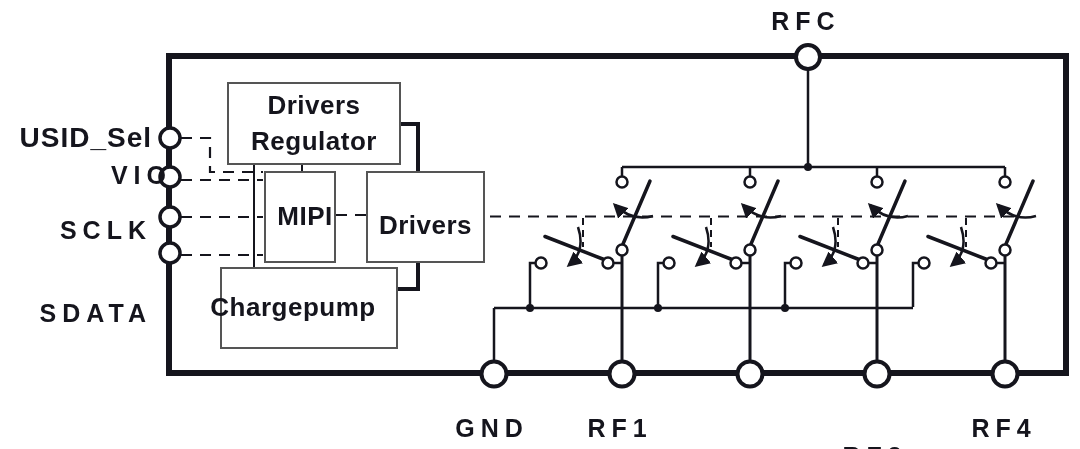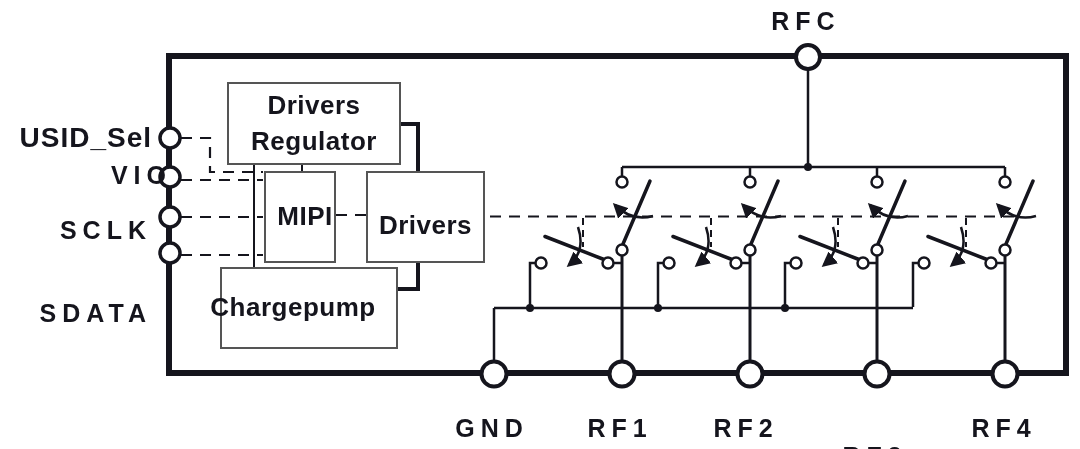--- a/index.html
+++ b/index.html
@@ -138,21 +138,20 @@
 
   <div class="lbl tight right" style="left:0;top:138px;width:152px;">USID_Sel</div>
   <div class="lbl right" style="left:0;top:176px;width:152px;margin-left:20px;">VIO</div>
   <div class="lbl right" style="left:0;top:231px;width:152px;">SCLK</div>
   <div class="lbl right" style="left:0;top:282px;width:152px;margin-top:32px;">SDATA</div>
 
   <div class="lbl center" style="left:746px;top:22px;width:120px;">RFC</div>
 
   <div class="lbl center" style="left:427px;top:429px;width:130px;">GND</div>
   <div class="lbl center" style="left:555px;top:429px;width:130px;">RF1</div>
-  <div class="lbl center" style="left:681px;top:429px;width:130px;">RF2</div>
   <div class="lbl center" style="left:810px;top:429px;width:130px;margin-top:28px;">RF3</div>
   <div class="lbl center" style="left:939px;top:429px;width:130px;">RF4</div>
 
   <div class="blk" style="left:228px;top:83px;width:172px;height:81px;">
     <span>Drivers</span>
     <span>Regulator</span>
   </div>
   <div class="blk" style="left:265px;top:172px;width:80px;height:90px;">
     <span>MIPI</span>
   </div>

